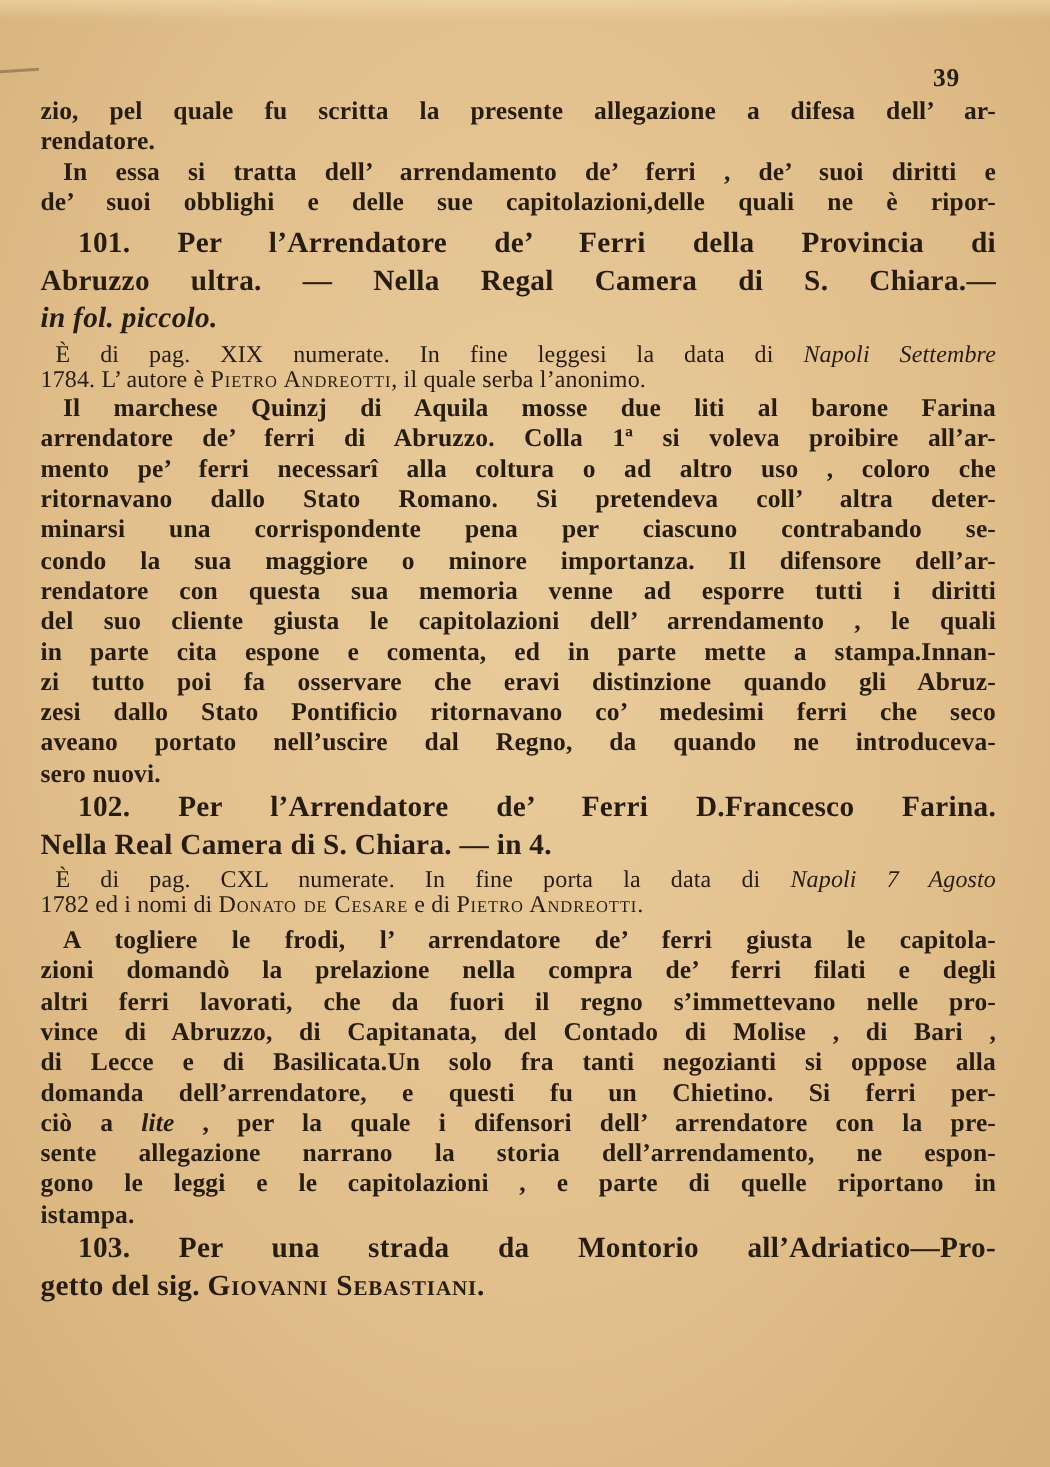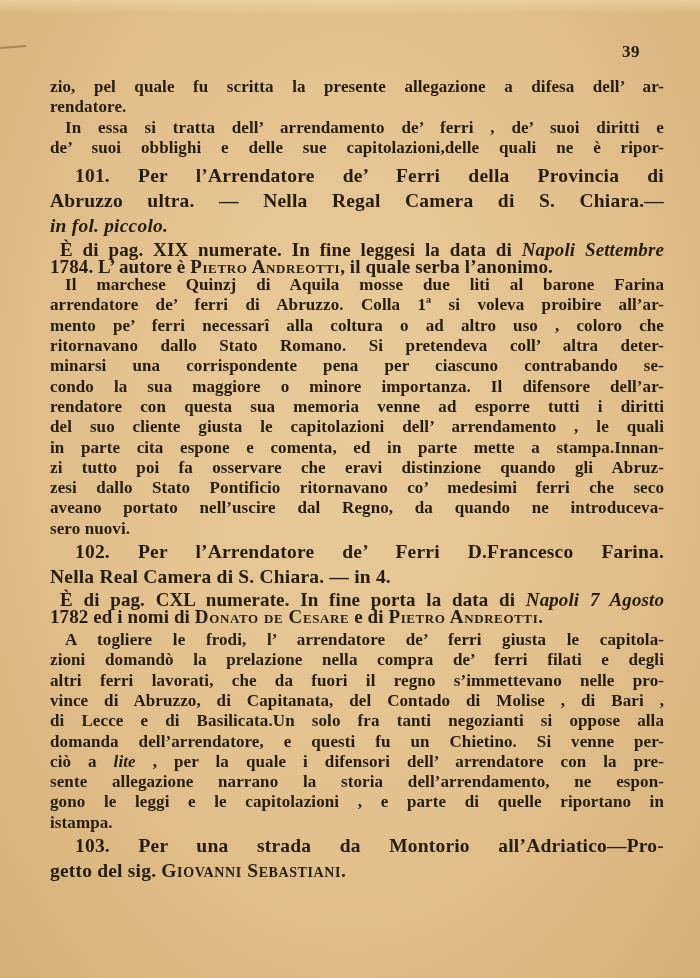--- a/index.html
+++ b/index.html
@@ -10,21 +10,21 @@
     box-sizing: border-box;
     background:
       linear-gradient(180deg, rgba(244,222,176,0.55) 0px, rgba(244,222,176,0) 14px),
       radial-gradient(ellipse at 50% 42%, #e9cb9b 0%, #e2c08d 55%, #d5b078 100%);
     font-family: "Liberation Serif", "DejaVu Serif", serif;
     color: #271d0f;
     overflow: hidden;
   }
   .content {
     position: absolute;
-    left: 50px;
+    left: 27px;
     right: 36px;
     top: 0;
   }
   .page-number {
     margin-top: 42px;
     margin-right: 24px;
     text-align: right;
     font-size: 17px;
     line-height: 20px;
     font-weight: 700;
@@ -38,36 +38,36 @@
   .line.last {
     text-align: left;
     text-align-last: left;
   }
   .block.para {
     font-size: 17px;
     line-height: 20.3px;
     font-weight: 700;
     letter-spacing: 0.1px;
   }
-  .block.para.first { margin-top: 15px; }
+  .block.para.first { margin-top: 2px; }
   .block.para.indent > .line:first-child { padding-left: 15px; }
   .block.heading {
     font-size: 19.5px;
     line-height: 25px;
     font-weight: 700;
     letter-spacing: 0.2px;
   }
   .block.heading > .line:first-child { padding-left: 25px; }
   .block.h101 { margin-top: 5px; }
   .block.h102 { margin-top: 0px; }
   .block.h103 { margin-top: 0px; }
   .block.note {
-    font-size: 19px;
+    font-size: 16px;
     line-height: 17px;
-    font-weight: 700;
+    font-weight: 400;
     letter-spacing: 0.1px;
   }
   .block.note > .line:first-child { padding-left: 10px; }
   .block.n101 { margin-top: 3px; }
   .block.n102 { margin-top: 2px; }
   .block.p3 { margin-top: 0px; }
   .block.p4 { margin-top: 5px; }
   .it { font-style: italic; }
   .sc { font-variant: small-caps; letter-spacing: 0.6px; }
   
@@ -128,21 +128,21 @@
         <div class="block note n102">
           <div class="line"><span>È di pag. CXL numerate. In fine porta la data di </span><span class="it">Napoli 7 Agosto</span></div>
           <div class="line last"><span>1782 ed i nomi di </span><span class="sc">Donato de Cesare</span><span> e di </span><span class="sc">Pietro Andreotti</span><span>.</span></div>
         </div>
         <div class="block para indent p4">
           <div class="line"><span>A togliere le frodi, l’ arrendatore de’ ferri giusta le capitola-</span></div>
           <div class="line"><span>zioni domandò la prelazione nella compra de’ ferri filati e degli</span></div>
           <div class="line"><span>altri ferri lavorati, che da fuori il regno s’immettevano nelle pro-</span></div>
           <div class="line"><span>vince di Abruzzo, di Capitanata, del Contado di Molise , di Bari ,</span></div>
           <div class="line"><span>di Lecce e di Basilicata.Un solo fra tanti negozianti si oppose alla</span></div>
-          <div class="line"><span>domanda dell’arrendatore, e questi fu un Chietino. Si venne per-</span></div>
+          <div class="line"><span>domanda dell’arrendatore, e questi fu un Chietino. Si ferri per-</span></div>
           <div class="line"><span>ciò a </span><span class="it">lite</span><span> , per la quale i difensori dell’ arrendatore con la pre-</span></div>
           <div class="line"><span>sente allegazione narrano la storia dell’arrendamento, ne espon-</span></div>
           <div class="line"><span>gono le leggi e le capitolazioni , e parte di quelle riportano in</span></div>
           <div class="line last"><span>istampa.</span></div>
         </div>
         <div class="block heading h103">
           <div class="line"><span>103. Per una strada da Montorio all’Adriatico—Pro-</span></div>
           <div class="line last"><span>getto del sig. </span><span class="sc">Giovanni Sebastiani</span><span>.</span></div>
         </div>
       </main>

